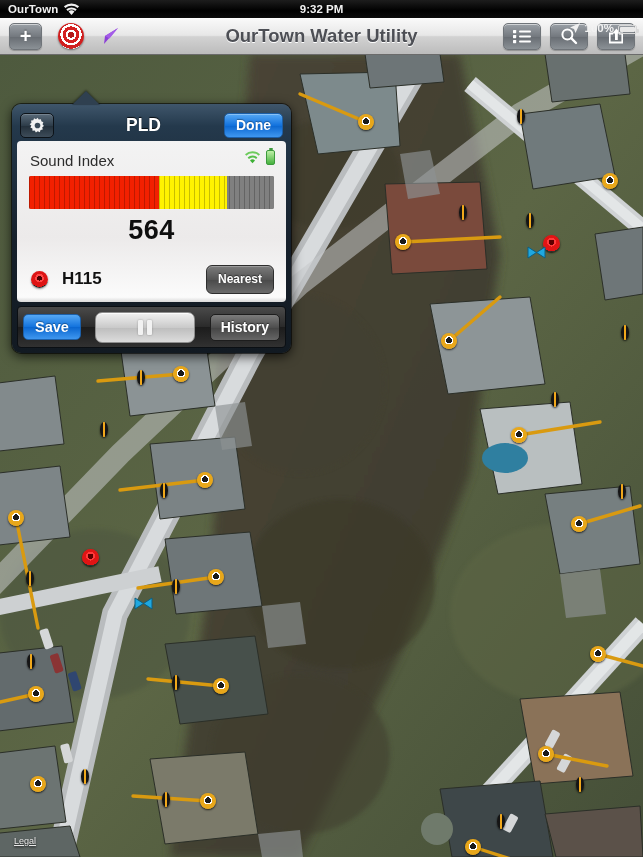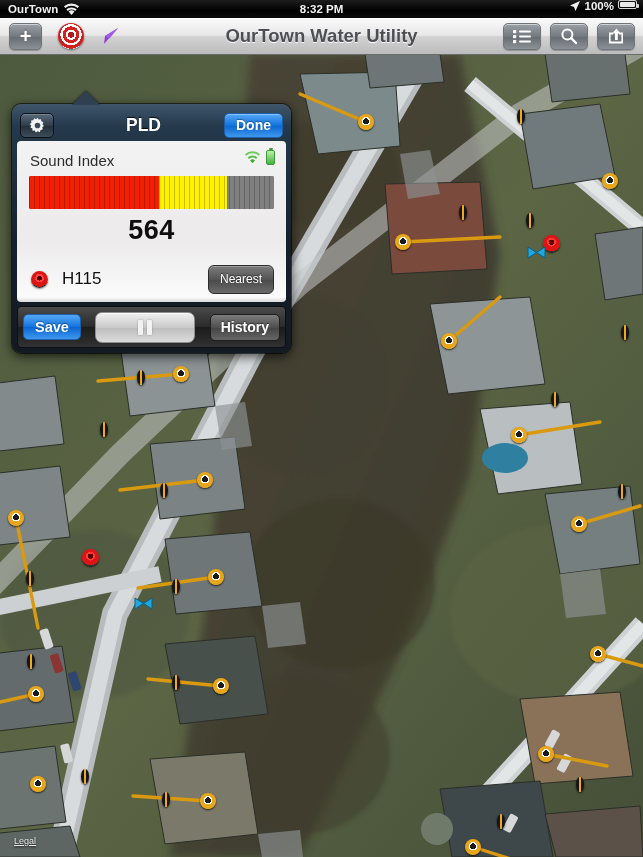--- a/index.html
+++ b/index.html
@@ -7,21 +7,21 @@
        font-family:"Liberation Sans","DejaVu Sans",sans-serif;-webkit-font-smoothing:antialiased;}
   #app{position:relative;width:643px;height:857px;overflow:hidden;background:#000;}
 
   
   .statusbar{position:absolute;left:0;top:0;width:643px;height:18px;
     background:linear-gradient(#1d1d1d,#000 60%,#0a0a0a);
     color:#f2f2f2;font-size:11.5px;font-weight:bold;z-index:60;}
   .sb-left{position:absolute;left:8px;top:0;height:18px;display:flex;align-items:center;gap:5px;}
   .sb-center{position:absolute;left:0;top:0;width:643px;height:18px;
     display:flex;align-items:center;justify-content:center;}
-  .sb-right{position:absolute;right:6px;top:0;height:34px;display:flex;align-items:flex-start;gap:4px;}
+  .sb-right{position:absolute;right:6px;top:0;height:34px;display:flex;align-items:flex-end;gap:4px;}
   .carrier-txt{letter-spacing:.1px;}
   .pct{font-size:11.5px;font-weight:bold;}
   .batt{width:19px;height:9px;border:1px solid #d8d8d8;border-radius:2px;position:relative;box-sizing:border-box;}
   .batt:after{content:"";position:absolute;right:-3px;top:2.5px;width:2px;height:4px;background:#d8d8d8;border-radius:0 1px 1px 0;}
   .batt i{position:absolute;left:1px;top:1px;bottom:1px;width:15px;background:#e8e8e8;border-radius:1px;display:block;}
 
   
   .navbar{position:absolute;left:0;top:18px;width:643px;height:36px;z-index:55;
     background:linear-gradient(#fafafa 0%,#e7e7e7 48%,#d2d2d2 52%,#bcbcbc 100%);
     border-bottom:1px solid #6b6b6b;box-shadow:0 1px 0 rgba(255,255,255,.35) inset;}
@@ -96,21 +96,21 @@
 
   .sound-lbl{font-size:15px;color:#2c2c2c;margin:1px 0 7px 1px;}
   .bar-wrap{height:33px;border-radius:2px;overflow:hidden;position:relative;
     box-shadow:0 1px 2px rgba(0,0,0,.25) inset;background:#8a8a8a;}
   .bar-seg{position:absolute;top:0;bottom:0;}
   .bar-ticks{position:absolute;inset:0;
     background:repeating-linear-gradient(90deg,rgba(0,0,0,.22) 0 1px,rgba(0,0,0,0) 1px 5px);}
   .value-num{text-align:center;font-size:27px;font-weight:bold;color:#0e0e0e;
     margin:6px 0 2px;letter-spacing:.5px;}
 
-  .row-asset{display:flex;align-items:center;margin-top:18px;height:30px;}
+  .row-asset{display:flex;align-items:center;margin-top:18px;height:30px;font-weight:bold;}
   .asset-ico{width:17px;height:17px;border-radius:50%;flex:none;margin-left:2px;
     background:radial-gradient(circle at 50% 42%, #4a0000 0 19%, #ff4646 19% 33%, #dd1414 33% 68%, #262626 68% 100%);
     box-shadow:0 1px 2px rgba(0,0,0,.45);}
   .asset-name{font-size:17px;color:#111;margin-left:14px;}
   .nearest-btn{margin-left:auto;height:29px;padding:0 11px;border-radius:6px;box-sizing:border-box;
     border:1px solid #2d2d2d;background:linear-gradient(#7c7c7c,#545454 50%,#4a4a4a 51%,#6a6a6a);
     color:#fff;font-size:12px;display:flex;align-items:center;cursor:pointer;
     text-shadow:0 -1px 1px rgba(0,0,0,.5);box-shadow:0 1px 0 rgba(255,255,255,.25) inset;}
 
   .pop-toolbar{height:42px;margin-top:4px;display:flex;align-items:center;padding:16px 5px;box-sizing:border-box;
@@ -138,21 +138,21 @@
   <div class="statusbar">
     <div class="sb-left">
       <span class="carrier-txt">OurTown</span>
       <svg class="wifi-ico" width="14" height="11" viewBox="0 0 14 11">
         <path d="M7 10.2 4.5 7.2a4 4 0 0 1 5 0z" fill="#f0f0f0"></path>
         <path d="M2.6 5.3A7 7 0 0 1 11.4 5.3l-1.2 1.4a5.2 5.2 0 0 0-6.4 0z" fill="#f0f0f0"></path>
         <path d="M0.6 2.8A10 10 0 0 1 13.4 2.8l-1.2 1.4a8.2 8.2 0 0 0-10.4 0z" fill="#f0f0f0"></path>
       </svg>
     </div>
     <div class="sb-center">
-      <span>8:32 PM</span>
+      <span>9:32 PM</span>
     </div>
     <div class="sb-right">
       <svg width="12" height="12" viewBox="0 0 12 12">
         <path d="M11 1 1 5.4l4 1.5 1.5 4z" fill="#f0f0f0"></path>
       </svg>
       <span class="pct">100%</span>
       <span class="batt">
           <i></i>
         </span>
     </div>

